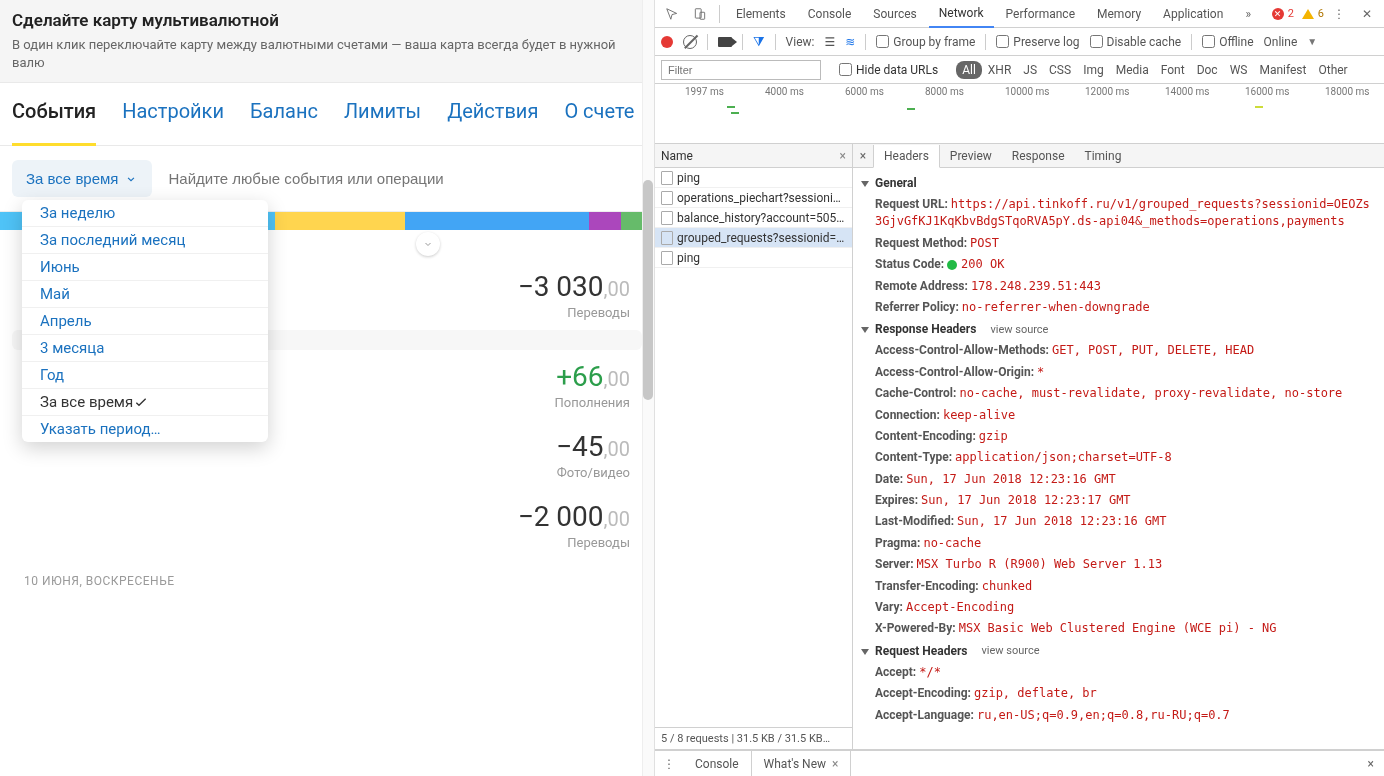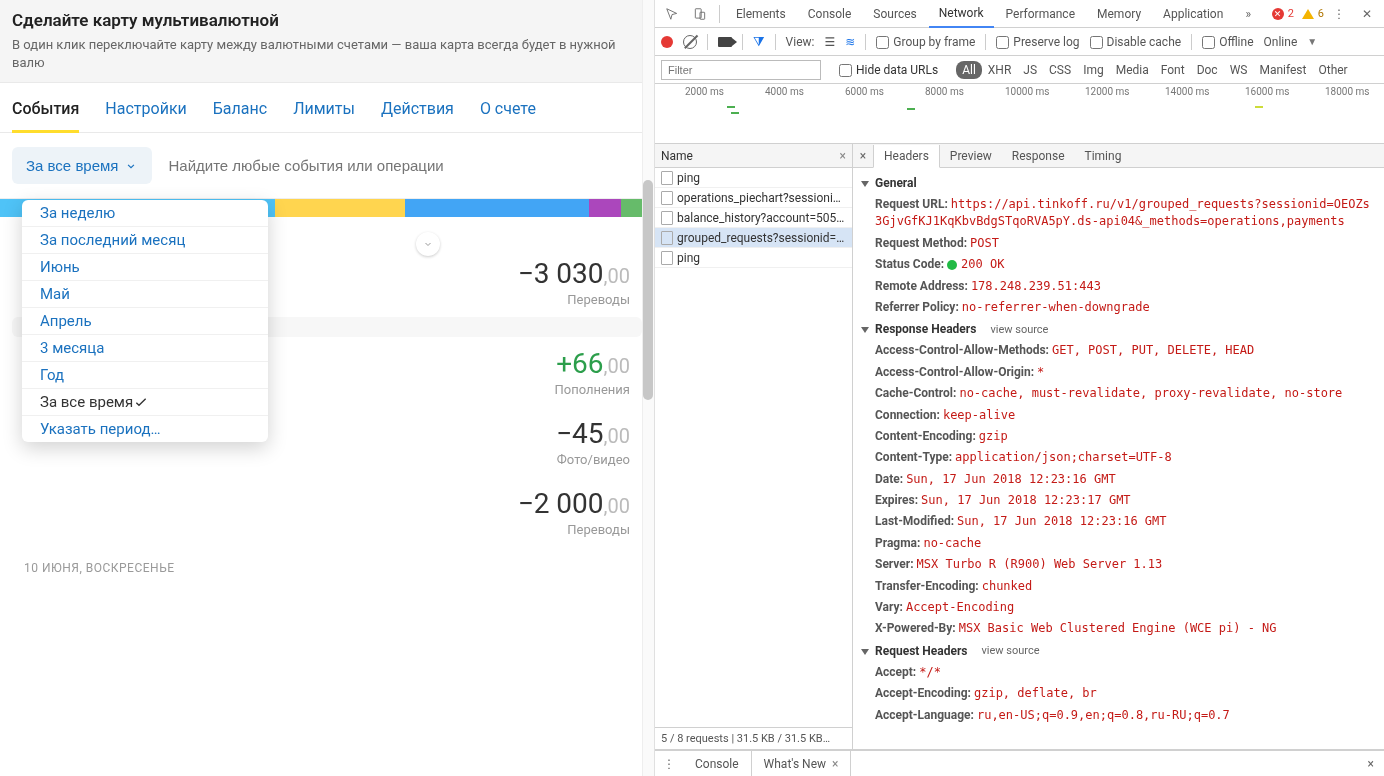--- a/index.html
+++ b/index.html
@@ -3,21 +3,21 @@
 <meta charset="utf-8">
 <style>
 *{box-sizing:border-box;margin:0;padding:0}
 body{font-family:-apple-system,BlinkMacSystemFont,"Segoe UI",Roboto,Arial,sans-serif;font-size:13px;color:#333;background:#fff;width:1384px;height:776px;overflow:hidden;display:flex}
 .left-pane{width:655px;height:776px;border-right:1px solid #e0e0e0;overflow:hidden;position:relative;background:#fff}
 .right-pane{flex:1;height:776px;display:flex;flex-direction:column;background:#fff}
 .promo{background:#f5f5f5;padding:10px 12px;border-bottom:1px solid #e9e9e9}
 .promo h2{font-size:17px;font-weight:600;color:#222;margin-bottom:6px}
 .promo p{font-size:13px;color:#666;line-height:1.4}
 .app-tabs{display:flex;gap:26px;padding:16px 12px 0;border-bottom:1px solid #e9e9e9}
-.app-tab{padding-bottom:14px;font-size:16px;color:#1b72bf;cursor:pointer;position:relative}
+.app-tab{padding-bottom:22px;font-size:20px;color:#1b72bf;cursor:pointer;position:relative}
 .app-tab.active{color:#222;font-weight:500}
 .app-tab.active::after{content:"";position:absolute;left:0;right:0;bottom:-1px;height:3px;background:#ffdd2d}
 .search-row{display:flex;align-items:center;gap:8px;padding:14px 12px;border-bottom:1px solid #eee}
 .period-btn{background:#edf3f8;color:#1b72bf;font-size:15px;padding:10px 14px;border-radius:6px;border:none;display:flex;align-items:center;gap:6px;cursor:pointer}
 .chev{width:14px;height:14px;color:#1b72bf}
 .search-input{flex:1;border:none;font-size:15px;color:#aaa;background:transparent;padding:8px}
 .bar-strip{height:18px;display:flex;margin:0 0 0 0;width:100%}
 .bar-seg{height:100%}
 .expand-circle{position:absolute;top:232px;left:416px;width:24px;height:24px;border-radius:50%;background:#fff;box-shadow:0 1px 3px rgba(0,0,0,.2);display:flex;align-items:center;justify-content:center;color:#999;z-index:5}
 .day-label{font-size:12px;color:#9a9a9a;letter-spacing:.5px;padding:14px 24px 8px;text-transform:uppercase}
@@ -46,21 +46,21 @@
 .err-badge{width:12px;height:12px;border-radius:50%;background:#e53935;color:#fff;font-size:9px;display:inline-flex;align-items:center;justify-content:center;margin-left:2px}
 .warn-tri{width:0;height:0;border-left:6px solid transparent;border-right:6px solid transparent;border-bottom:10px solid #f4b400;display:inline-block;margin-left:6px}
 .dt-toolbar{display:flex;align-items:center;height:28px;border-bottom:1px solid #d0d0d0;font-size:12px;color:#555;padding:0 6px;gap:10px}
 .rec{width:12px;height:12px;border-radius:50%;background:#e53935}
 .clear-ico{width:14px;height:14px;border:1.5px solid #666;border-radius:50%;position:relative}
 .clear-ico::after{content:"";position:absolute;left:-2px;top:5px;width:18px;height:1.5px;background:#666;transform:rotate(-45deg)}
 .cam-ico{width:14px;height:10px;background:#444;position:relative;border-radius:1px}
 .cam-ico::after{content:"";position:absolute;right:-5px;top:1px;border-left:5px solid #444;border-top:4px solid transparent;border-bottom:4px solid transparent}
 .funnel{color:#1a73e8;font-size:13px}
 .view-label{color:#555}
-.cb{display:flex;align-items:flex-end;gap:4px}
+.cb{display:flex;align-items:flex-start;gap:4px}
 .cb input{margin:0}
 .dt-filter{display:flex;align-items:center;height:28px;border-bottom:1px solid #d0d0d0;font-size:12px;padding:0 6px;gap:18px}
 .filter-in{width:160px;height:20px;border:1px solid #bbb;padding:0 6px;font-size:11px;color:#888}
 .pill{padding:2px 6px;border-radius:8px;cursor:pointer;color:#555}
 .pill.on{background:#666;color:#fff}
 .timeline{height:60px;border-bottom:1px solid #d0d0d0;position:relative;font-size:10px;color:#777;overflow:hidden}
 .tl-tick{position:absolute;top:2px}
 .tl-mark{position:absolute;top:22px;width:8px;height:2px;background:#4caf50}
 .dt-body{flex:1;display:flex;min-height:0;border-bottom:1px solid #d0d0d0}
 .req-list{width:198px;border-right:1px solid #d0d0d0;display:flex;flex-direction:column;font-size:12px}
@@ -277,21 +277,21 @@
         <span>Hide data URLs</span>
       </label>
     <span id="types"><span class="pill on">All</span><span class="pill">XHR</span><span class="pill">JS</span><span class="pill">CSS</span><span class="pill">Img</span><span class="pill">Media</span><span class="pill">Font</span><span class="pill">Doc</span><span class="pill">WS</span><span class="pill">Manifest</span><span class="pill">Other</span></span>
   </div>
 
   <div class="timeline" id="tl">
     <div class="tl-mark" style="left:72px"></div>
     <div class="tl-mark" style="left:76px;top:28px"></div>
     <div class="tl-mark" style="left:252px;top:24px"></div>
     <div class="tl-mark" style="left:600px;top:22px;background:#cddc39"></div>
-  <span class="tl-tick" style="left: 30px;">2000 ms</span>
+  <span class="tl-tick" style="left: 30px;">1997 ms</span>
       <span class="tl-tick" style="left: 110px;">4000 ms</span>
       <span class="tl-tick" style="left: 190px;">6000 ms</span>
       <span class="tl-tick" style="left: 270px;">8000 ms</span>
       <span class="tl-tick" style="left: 350px;">10000 ms</span>
       <span class="tl-tick" style="left: 430px;">12000 ms</span>
       <span class="tl-tick" style="left: 510px;">14000 ms</span>
       <span class="tl-tick" style="left: 590px;">16000 ms</span>
       <span class="tl-tick" style="left: 670px;">18000 ms</span>
     </div>
 

